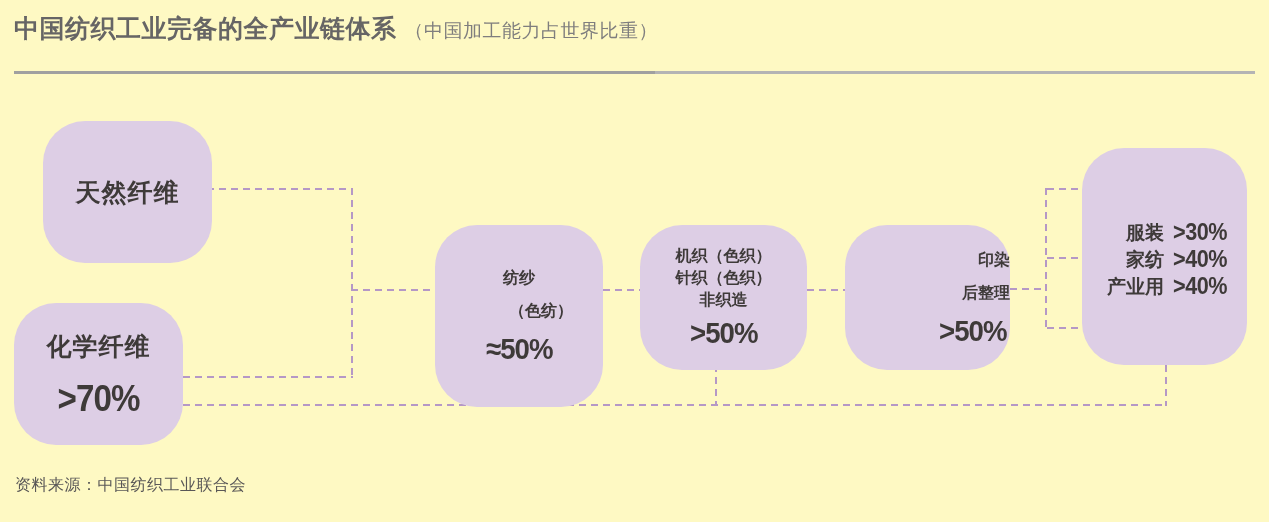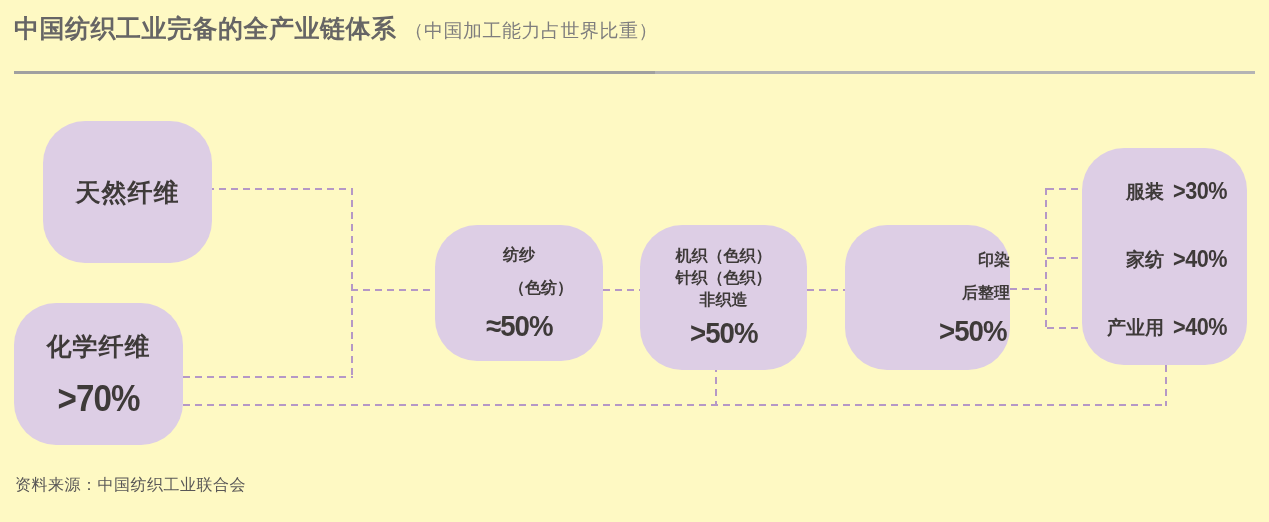--- a/index.html
+++ b/index.html
@@ -13,24 +13,24 @@
 
   
   .divider{position:absolute;top:71px;height:3px;}
   .divider.left{left:14px;width:641px;background:#a0a0a0;}
   .divider.right{left:655px;width:600px;background:#b4b4b4;}
 
   
   .box{position:absolute;background:#ddcee5;border-radius:42px;display:flex;flex-direction:column;align-items:center;justify-content:center;color:#3e3a39;text-align:center;}
   .box-natural{left:0;top:121px;width:169px;height:142px;margin-left:43px;}
   .box-chemical{left:14px;top:303px;width:169px;height:142px;gap:12px;}
-  .box-spinning{left:435px;top:225px;width:168px;height:136px;}
+  .box-spinning{left:435px;top:225px;width:168px;height:182px;}
   .box-weaving{left:640px;top:225px;width:167px;height:145px;}
   .box-dyeing{left:845px;top:225px;width:165px;height:145px;align-items:flex-end;}
-  .box-enduse{left:1082px;top:148px;width:165px;height:217px;justify-content:space-between;padding:30px 0 24px 0;box-sizing:border-box;}
+  .box-enduse{left:1082px;top:148px;width:165px;height:217px;padding:30px 0 24px 0;box-sizing:border-box;}
 
   .lbl-lg{font-size:25px;font-weight:700;letter-spacing:1px;}
   .lbl-sm{font-size:16px;font-weight:700;line-height:24px;}
   .lbl-tight{font-size:16px;font-weight:700;line-height:22px;}
   .pct-xl{font-size:36px;font-weight:800;letter-spacing:-1px;line-height:40px;margin-top:4px;transform:scaleX(.92);}
   .pct-lg{font-size:30px;font-weight:800;letter-spacing:-1px;line-height:34px;margin-top:9px;transform:scaleX(.92);}
   .spin-gap{margin-top:9px;margin-left:44px;}
 
   .enduse-row{display:grid;grid-template-columns:72px 1fr;column-gap:9px;align-items:center;width:100%;padding-left:10px;box-sizing:border-box;}
   .enduse-label{font-size:19px;font-weight:700;text-align:right;}

